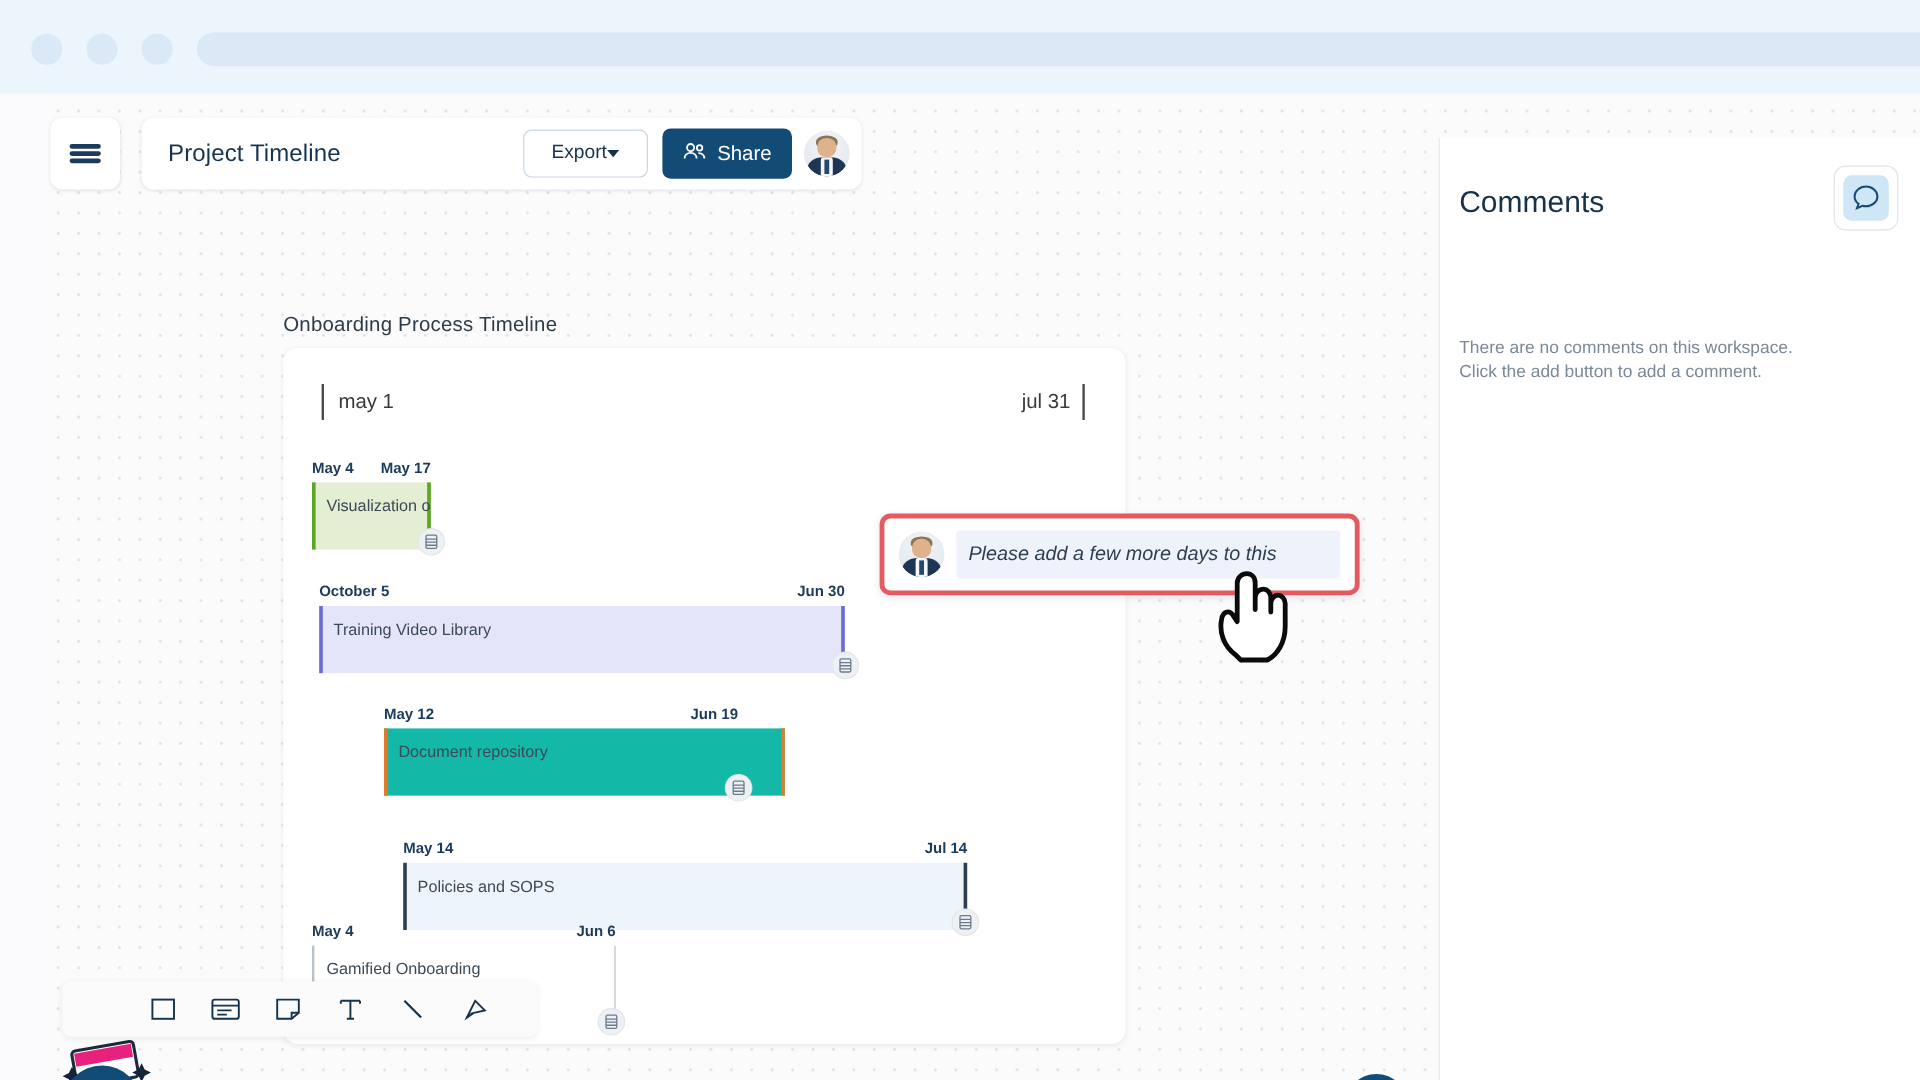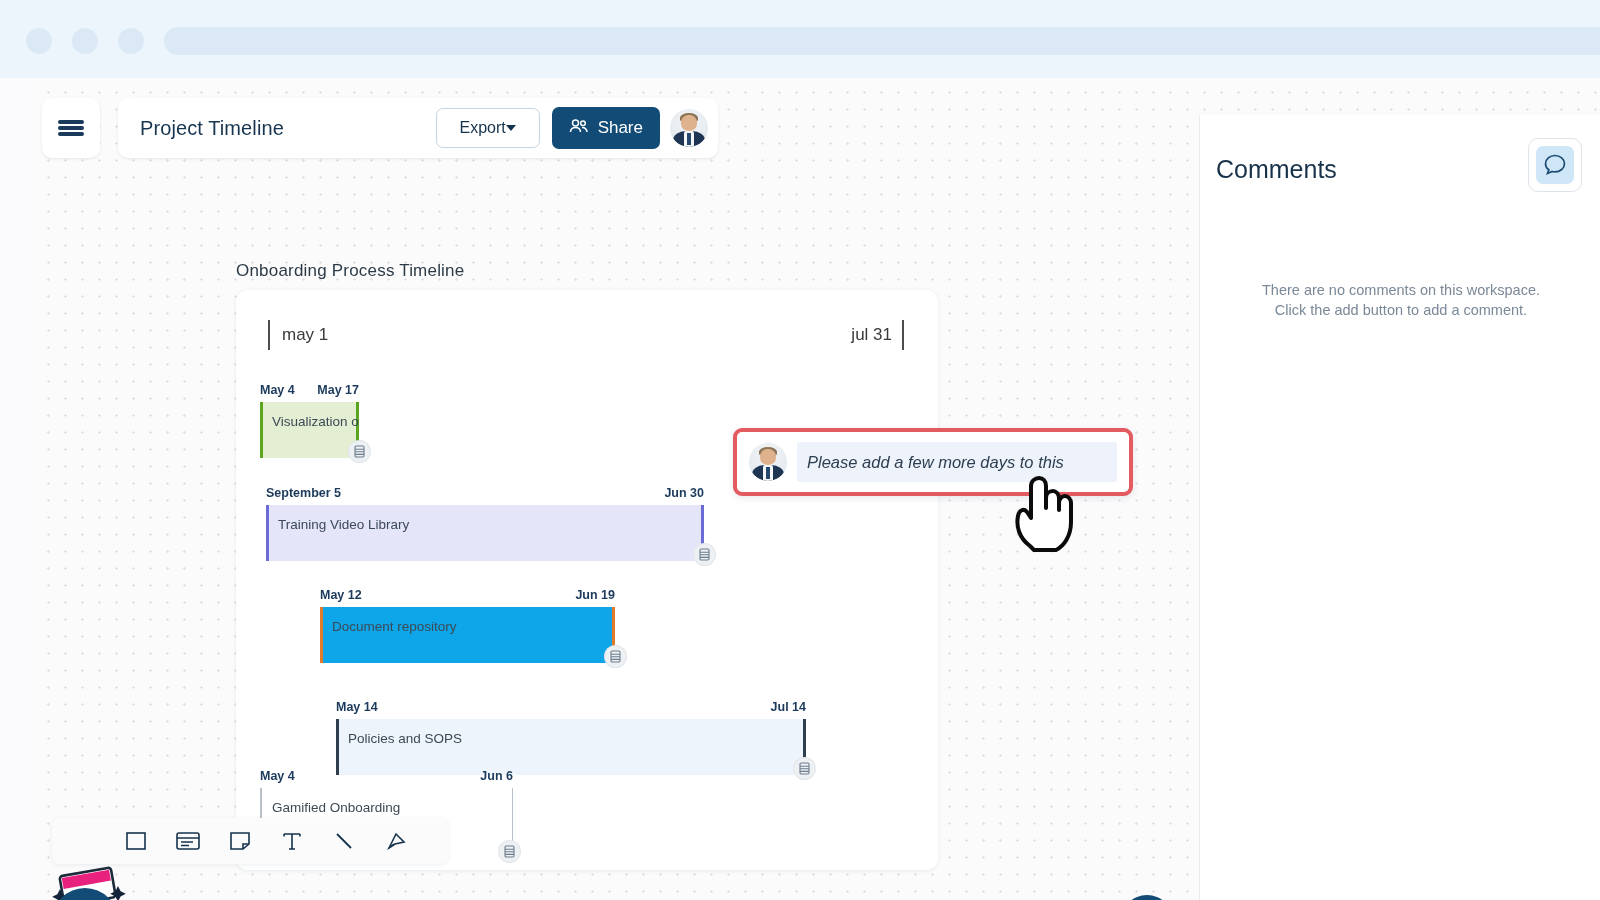--- a/index.html
+++ b/index.html
@@ -206,21 +206,21 @@
     display: flex; align-items: center; justify-content: center;
   }
   #add-comment-button {
     position: absolute; left: 16px; top: 110px; height: 44px; padding: 0 20px;
     border: 1px solid #c9d6e2; border-radius: 7px; background: #fff;
     font-size: 18px; color: #16334d; cursor: pointer;
     font-family: "Liberation Sans", sans-serif;
   }
   #comments-empty {
     position: absolute; left: 16px; top: 166px; width: 370px;
-    font-size: 14.5px; color: #7a8897; line-height: 1.35; text-align: center;
+    font-size: 14.5px; color: #7a8897; line-height: 1.35; 
   }
   #always-show-row {
     position: absolute; left: 16px; bottom: 20px; display: flex;
     align-items: center; gap: 14px;
   }
   #always-show-toggle {
     width: 42px; height: 24px; border-radius: 12px; background: #124b75;
     position: relative; cursor: pointer; flex: none;
   }
   #always-show-toggle .knob {
@@ -302,39 +302,39 @@
       </div>
       <div class="db-badge" style="left:89px; top:39px;">
         <svg width="11" height="13" viewBox="0 0 11 13" fill="none" stroke="#6b7b8c" stroke-width="1.1">
           <rect x="1" y="1" width="9" height="11" rx="1.2"></rect>
           <path d="M1 4.2h9M1 6.8h9M1 9.4h9"></path>
         </svg>
       </div>
     </div>
 
     <div class="task-row" style="left:30px; top:215px; width:438px;">
-      <div class="date-left">September 5</div>
+      <div class="date-left">October 5</div>
       <div class="date-right">Jun 30</div>
       <div class="task-bar" style="left:0; top:0; width:438px; background:#e5e5f9;">
         <div class="cap" style="left:0; background:#6b6bd6;"></div>
         <div class="cap" style="right:0; background:#6b6bd6;"></div>
         <div class="bar-label">Training Video Library</div>
       </div>
       <div class="db-badge" style="left:428px; top:39px;">
         <svg width="11" height="13" viewBox="0 0 11 13" fill="none" stroke="#6b7b8c" stroke-width="1.1">
           <rect x="1" y="1" width="9" height="11" rx="1.2"></rect>
           <path d="M1 4.2h9M1 6.8h9M1 9.4h9"></path>
         </svg>
       </div>
     </div>
 
     <div class="task-row" style="left:84px; top:317px; width:295px;">
       <div class="date-left">May 12</div>
       <div class="date-right">Jun 19</div>
-      <div class="task-bar" style="left:0; top:0; width:295px; background:#0ea5e9;">
+      <div class="task-bar" style="left:0; top:0; width:334px; background:#14b8a6;">
         <div class="cap" style="left:0; background:#e07b2b;"></div>
         <div class="cap" style="right:0; background:#e07b2b;"></div>
         <div class="bar-label">Document repository</div>
       </div>
       <div class="db-badge" style="left:285px; top:39px;">
         <svg width="11" height="13" viewBox="0 0 11 13" fill="none" stroke="#6b7b8c" stroke-width="1.1">
           <rect x="1" y="1" width="9" height="11" rx="1.2"></rect>
           <path d="M1 4.2h9M1 6.8h9M1 9.4h9"></path>
         </svg>
       </div>

